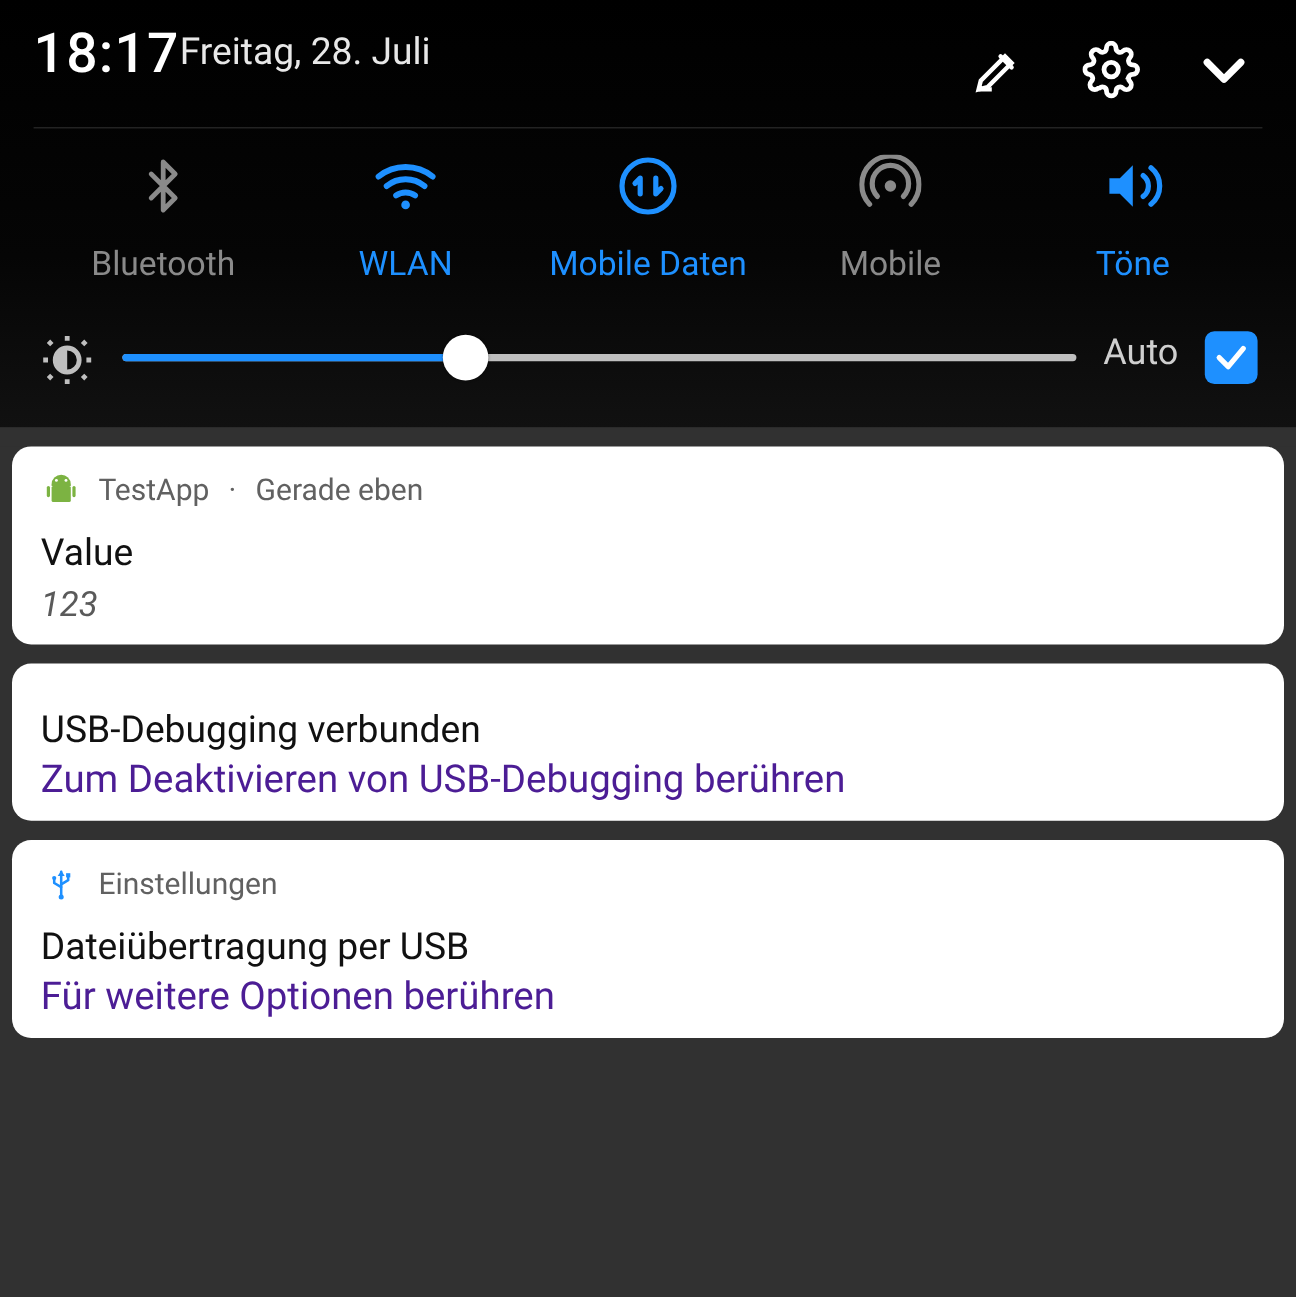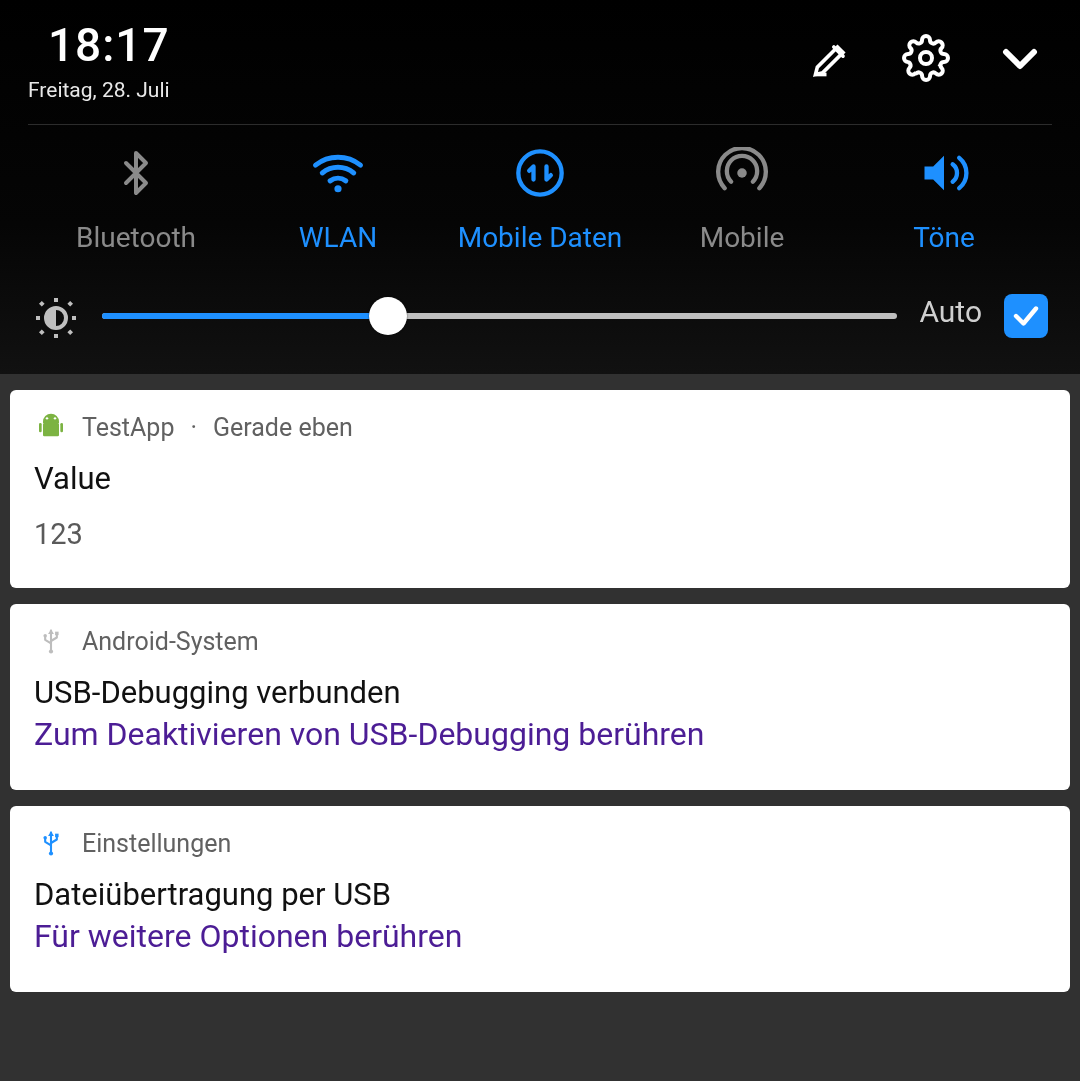--- a/index.html
+++ b/index.html
@@ -4,23 +4,23 @@
 <style>
   * { box-sizing: border-box; margin: 0; padding: 0; }
   html, body { width: 1080px; height: 1081px; font-family: Roboto, "Helvetica Neue", Arial, sans-serif; background: #313131; }
   .panel {
     width: 1080px;
     background: linear-gradient(#000 0%, #050505 60%, #111 100%);
     color: #fff;
     padding: 18px 28px 22px 28px;
   }
   .status-row { display:flex; align-items:flex-start; justify-content:space-between; }
-  .clock { display:flex; flex-direction:column;align-items:flex-end; }
+  .clock { display:flex; flex-direction:row; }
   .time { font-size: 46px; font-weight: 500; letter-spacing: 1px; }
-  .date { font-size: 21px; color: #e8e8e8; margin-top: 6px; }
+  .date { font-size: 31px; color: #e8e8e8; margin-top: 6px; }
   .status-icons { display:flex; gap: 42px; align-items:center; padding-top: 14px; padding-right: 6px; }
   .icon-btn { width: 52px; height: 52px; display:flex; align-items:center; justify-content:center; cursor:pointer; }
   .hdr-divider { border:none; border-top:1px solid #2c2c2c; margin: 22px 0 18px 0; }
 
   .qs-row { display:flex; justify-content:space-between; padding: 0 18px; }
   .qs-tile { width: 180px; display:flex; flex-direction:column; align-items:center; gap:18px; cursor:pointer; }
   .qs-icon { width: 60px; height: 60px; display:flex; align-items:center; justify-content:center; }
   .qs-label { font-size: 28px; }
   .muted { color: #8a8a8a; }
   .accent { color: #1e90ff; }
@@ -28,30 +28,30 @@
   .brightness-row { display:flex; align-items:flex-start; gap: 22px; margin-top: 40px; padding: 0 4px 6px 4px; }
   .slider-wrap { flex:1; position:relative; height: 44px; display:flex; align-items:center; }
   .track { position:absolute; left:0; right:0; height:6px; background:#bfbfbf; border-radius:3px; }
   .fill  { position:absolute; left:0; height:6px; background:#1e90ff; border-radius:3px; width:36%; }
   .thumb { position:absolute; width:38px; height:38px; background:#fff; border-radius:50%; left:calc(36% - 19px); box-shadow: 0 0 2px rgba(0,0,0,.6); }
   .auto-label { font-size:30px; color:#cfcfcf; }
   .checkbox { width:44px; height:44px; background:#1e90ff; border-radius:8px; display:flex; align-items:center; justify-content:center; }
 
   .notif-area { width:1080px; background:#313131; padding: 0 10px 40px 10px; }
   .card {
-    background:#fff; color:#000; border-radius:6px; margin-top:16px;
-    padding: 20px 24px 37px 24px;
+    background:#fff; color:#000; border-radius:16px; margin-top:16px;
+    padding: 20px 24px 16px 24px;
   }
   .card-hdr { display:flex; align-items:center; gap: 14px; margin-bottom: 12px; }
   .app-icon { width:34px; height:34px; display:flex; align-items:center; justify-content:center; }
   .app-name { font-size:25px; color:#616161; }
   .dot-sep { font-size:25px; color:#616161; margin: 0 2px; }
   .card-title { font-size:31px; color:#111; margin-top: 16px; }
   .card-sub { font-size:32px; color:#4c1d95; margin-top: 4px; }
-  .card-body { font-size:29px; color:#5a5a5a; margin-top: 20px; }
+  .card-body { font-size:29px; color:#5a5a5a; margin-top: 8px; font-style: italic; }
 </style>
 </head>
 <body>
 
 <div class="panel">
 
   <div class="status-row">
     <div class="clock">
       <div class="time">18:17</div>
       <div class="date">Freitag, 28. Juli</div>
@@ -170,34 +170,20 @@
       </div>
       <span class="app-name">TestApp</span>
       <span class="dot-sep">·</span>
       <span class="app-name">Gerade eben</span>
     </div>
     <div class="card-title">Value</div>
     <div class="card-body">123</div>
   </div>
 
   <div class="card">
-    <div class="card-hdr">
-      <div class="app-icon">
-        <svg width="28" height="28" viewBox="0 0 24 24" fill="none" stroke="#bdbdbd" stroke-width="1.8" stroke-linecap="round" stroke-linejoin="round">
-            <line x1="12" y1="3" x2="12" y2="21"></line>
-            <circle cx="12" cy="21" r="1.8" fill="#bdbdbd" stroke="none"></circle>
-            <polygon points="12,2 9.5,6 14.5,6" fill="#bdbdbd" stroke="none"></polygon>
-            <path d="M12 14l-5-3V8"></path>
-            <circle cx="7" cy="7.5" r="1.5" fill="#bdbdbd" stroke="none"></circle>
-            <path d="M12 12l5-3V6"></path>
-            <rect x="15.5" y="4" width="3" height="3" fill="#bdbdbd" stroke="none"></rect>
-          </svg>
-      </div>
-      <span class="app-name">Android-System</span>
-    </div>
     <div class="card-title">USB-Debugging verbunden</div>
     <div class="card-sub">Zum Deaktivieren von USB-Debugging berühren</div>
   </div>
 
   <div class="card">
     <div class="card-hdr">
       <div class="app-icon">
         <svg width="28" height="28" viewBox="0 0 24 24" fill="none" stroke="#1e90ff" stroke-width="1.8" stroke-linecap="round" stroke-linejoin="round">
             <line x1="12" y1="3" x2="12" y2="21"></line>
             <circle cx="12" cy="21" r="1.8" fill="#1e90ff" stroke="none"></circle>

